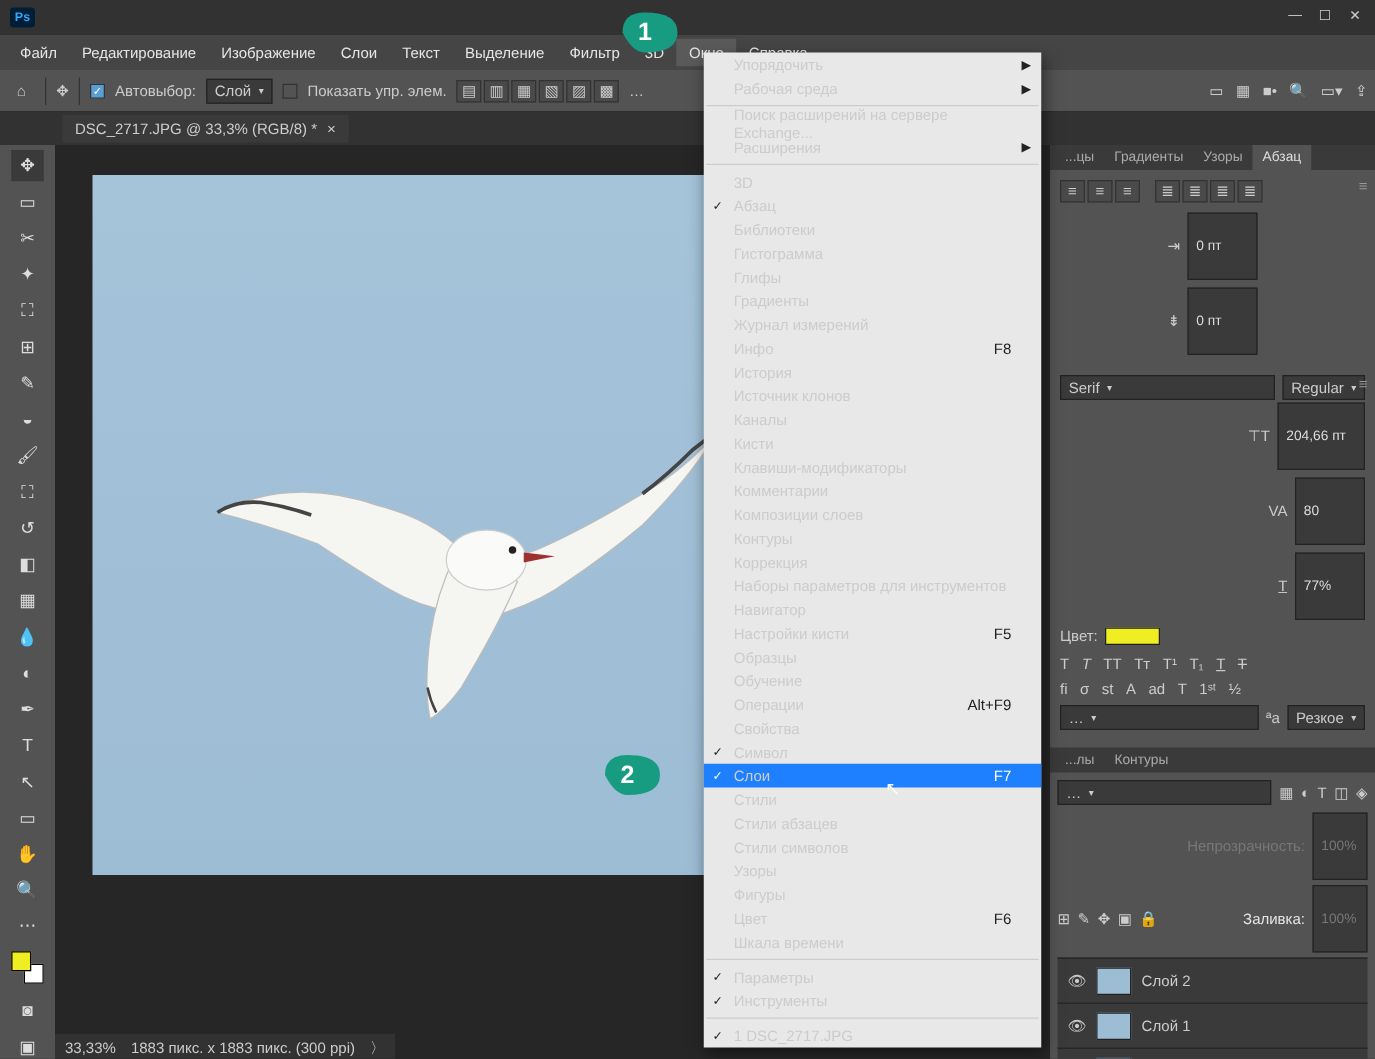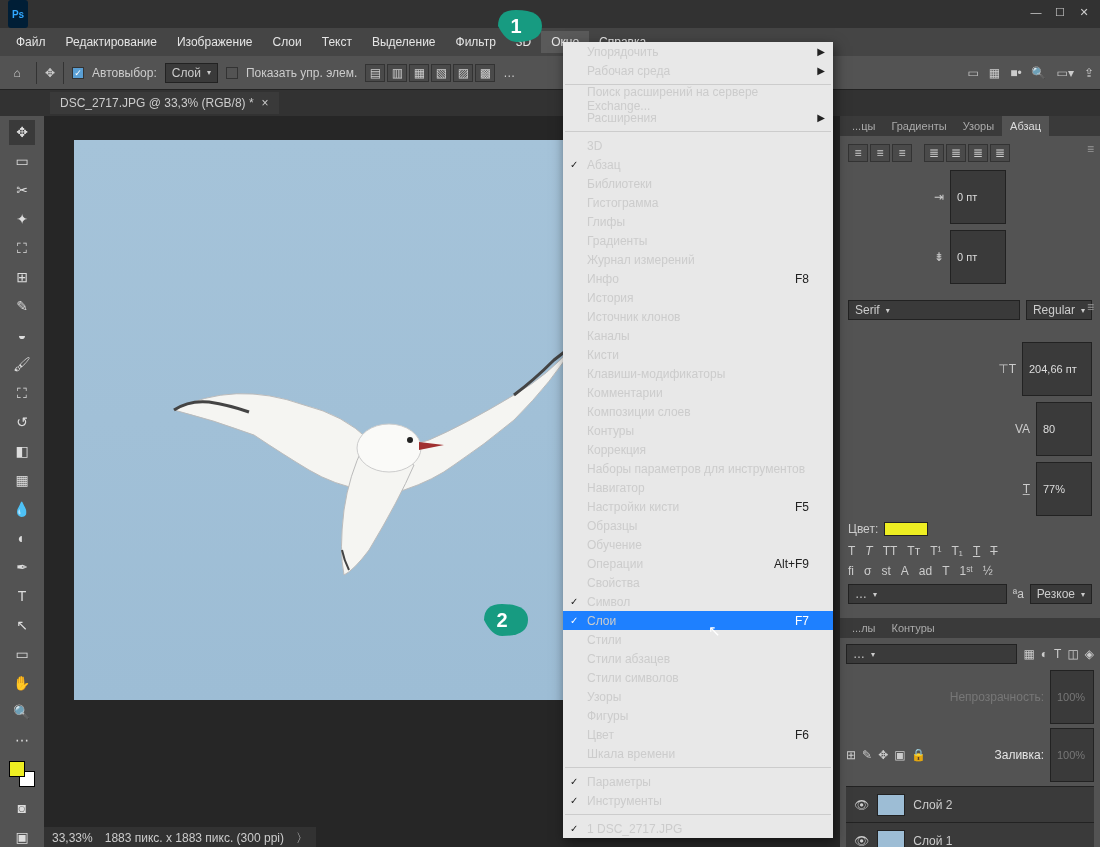--- a/index.html
+++ b/index.html
@@ -1,18 +1,18 @@
 <!DOCTYPE html>
 <html><head>
 <meta charset="utf-8">
 <style>
 *{box-sizing:border-box;margin:0;padding:0;font-family:Tahoma,Arial,sans-serif;font-size:12px;color:#ccc;user-select:none}
 body{background:#323232;width:1100px;height:847px;overflow:hidden;position:relative}
 .topbar{height:28px;background:#323232;display:flex;align-items:center;padding:0 8px;gap:4px}
-.ps-logo{width:20px;height:28px;background:#001e36;display:flex;align-items:center;justify-content:center;color:#31a8ff;font-weight:bold;font-size:10px;border-radius:3px}
+.ps-logo{width:20px;height:16px;background:#001e36;display:flex;align-items:center;justify-content:center;color:#31a8ff;font-weight:bold;font-size:10px;border-radius:3px}
 .win-controls{position:absolute;right:6px;top:4px;display:flex;gap:4px}
 .win-btn{width:20px;height:16px;display:flex;align-items:center;justify-content:center;color:#ccc;font-size:11px}
 .menubar{height:26px;background:#454545;display:flex;align-items:center;padding:14px 6px;gap:0}
 .menu-item{padding:4px 10px;color:#e5e5e5}
 .menu-item.active{background:#5a5a5a}
 .optbar{height:34px;background:#535353;display:flex;align-items:center;padding:0 6px;gap:8px;border-bottom:1px solid #222}
 .home-icon{width:22px;height:22px;display:flex;align-items:center;justify-content:center;color:#ccc}
 .sep{width:1px;height:22px;background:#333}
 .chk{width:12px;height:12px;background:#5a9fd4;border:1px solid #333;display:inline-flex;align-items:center;justify-content:center;font-size:9px;color:#fff}
 .sel{background:#3a3a3a;border:1px solid #222;padding:2px 6px;display:inline-flex;align-items:center;gap:6px}
@@ -203,21 +203,21 @@
       <div class="row" style="justify-content:center">
         <span>⇟</span>
         <span class="val-input">0 пт</span>
       </div>
       <span style="position:absolute;right:6px;top:6px;color:#999">≡</span>
     </div>
 
     <div style="height:12px"></div>
     <div style="padding:8px">
       <span style="position:absolute;right:6px;color:#999">≡</span>
-      <div class="row" style="margin-bottom:22px">
+      <div class="row" style="margin-bottom:2px">
         <span class="sel" style="flex:1">
             <span>Serif</span>
             <span class="tri">▾</span>
           </span>
         <span class="sel">
             <span>Regular</span>
             <span class="tri">▾</span>
           </span>
       </div>
       <div class="row" style="margin-bottom:6px;justify-content:flex-end">

